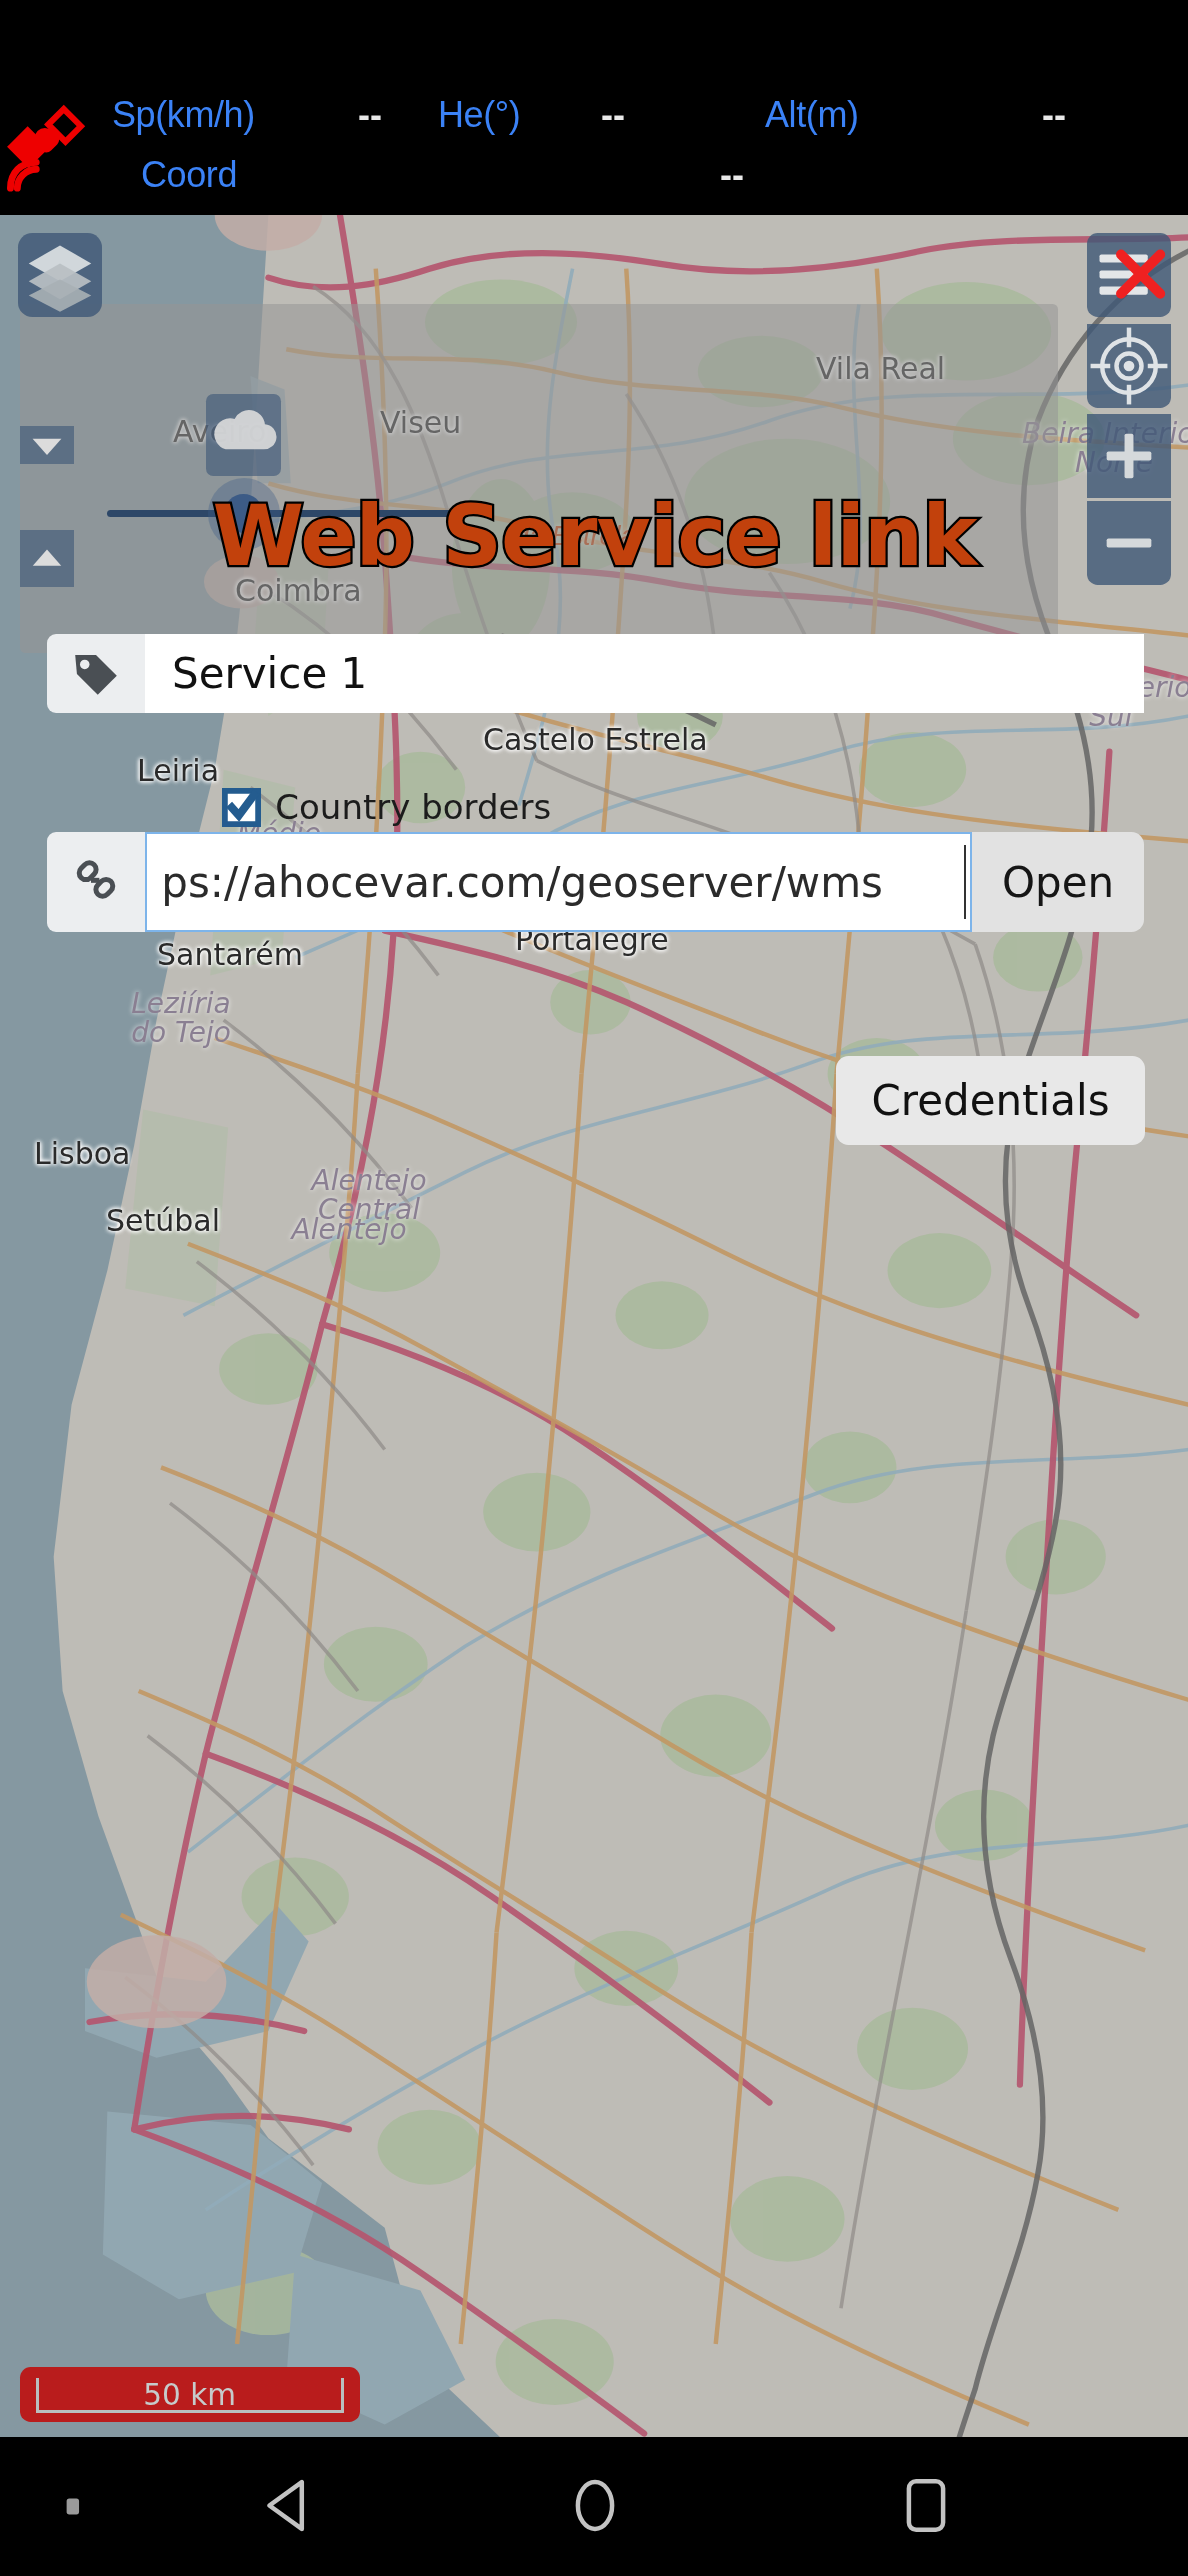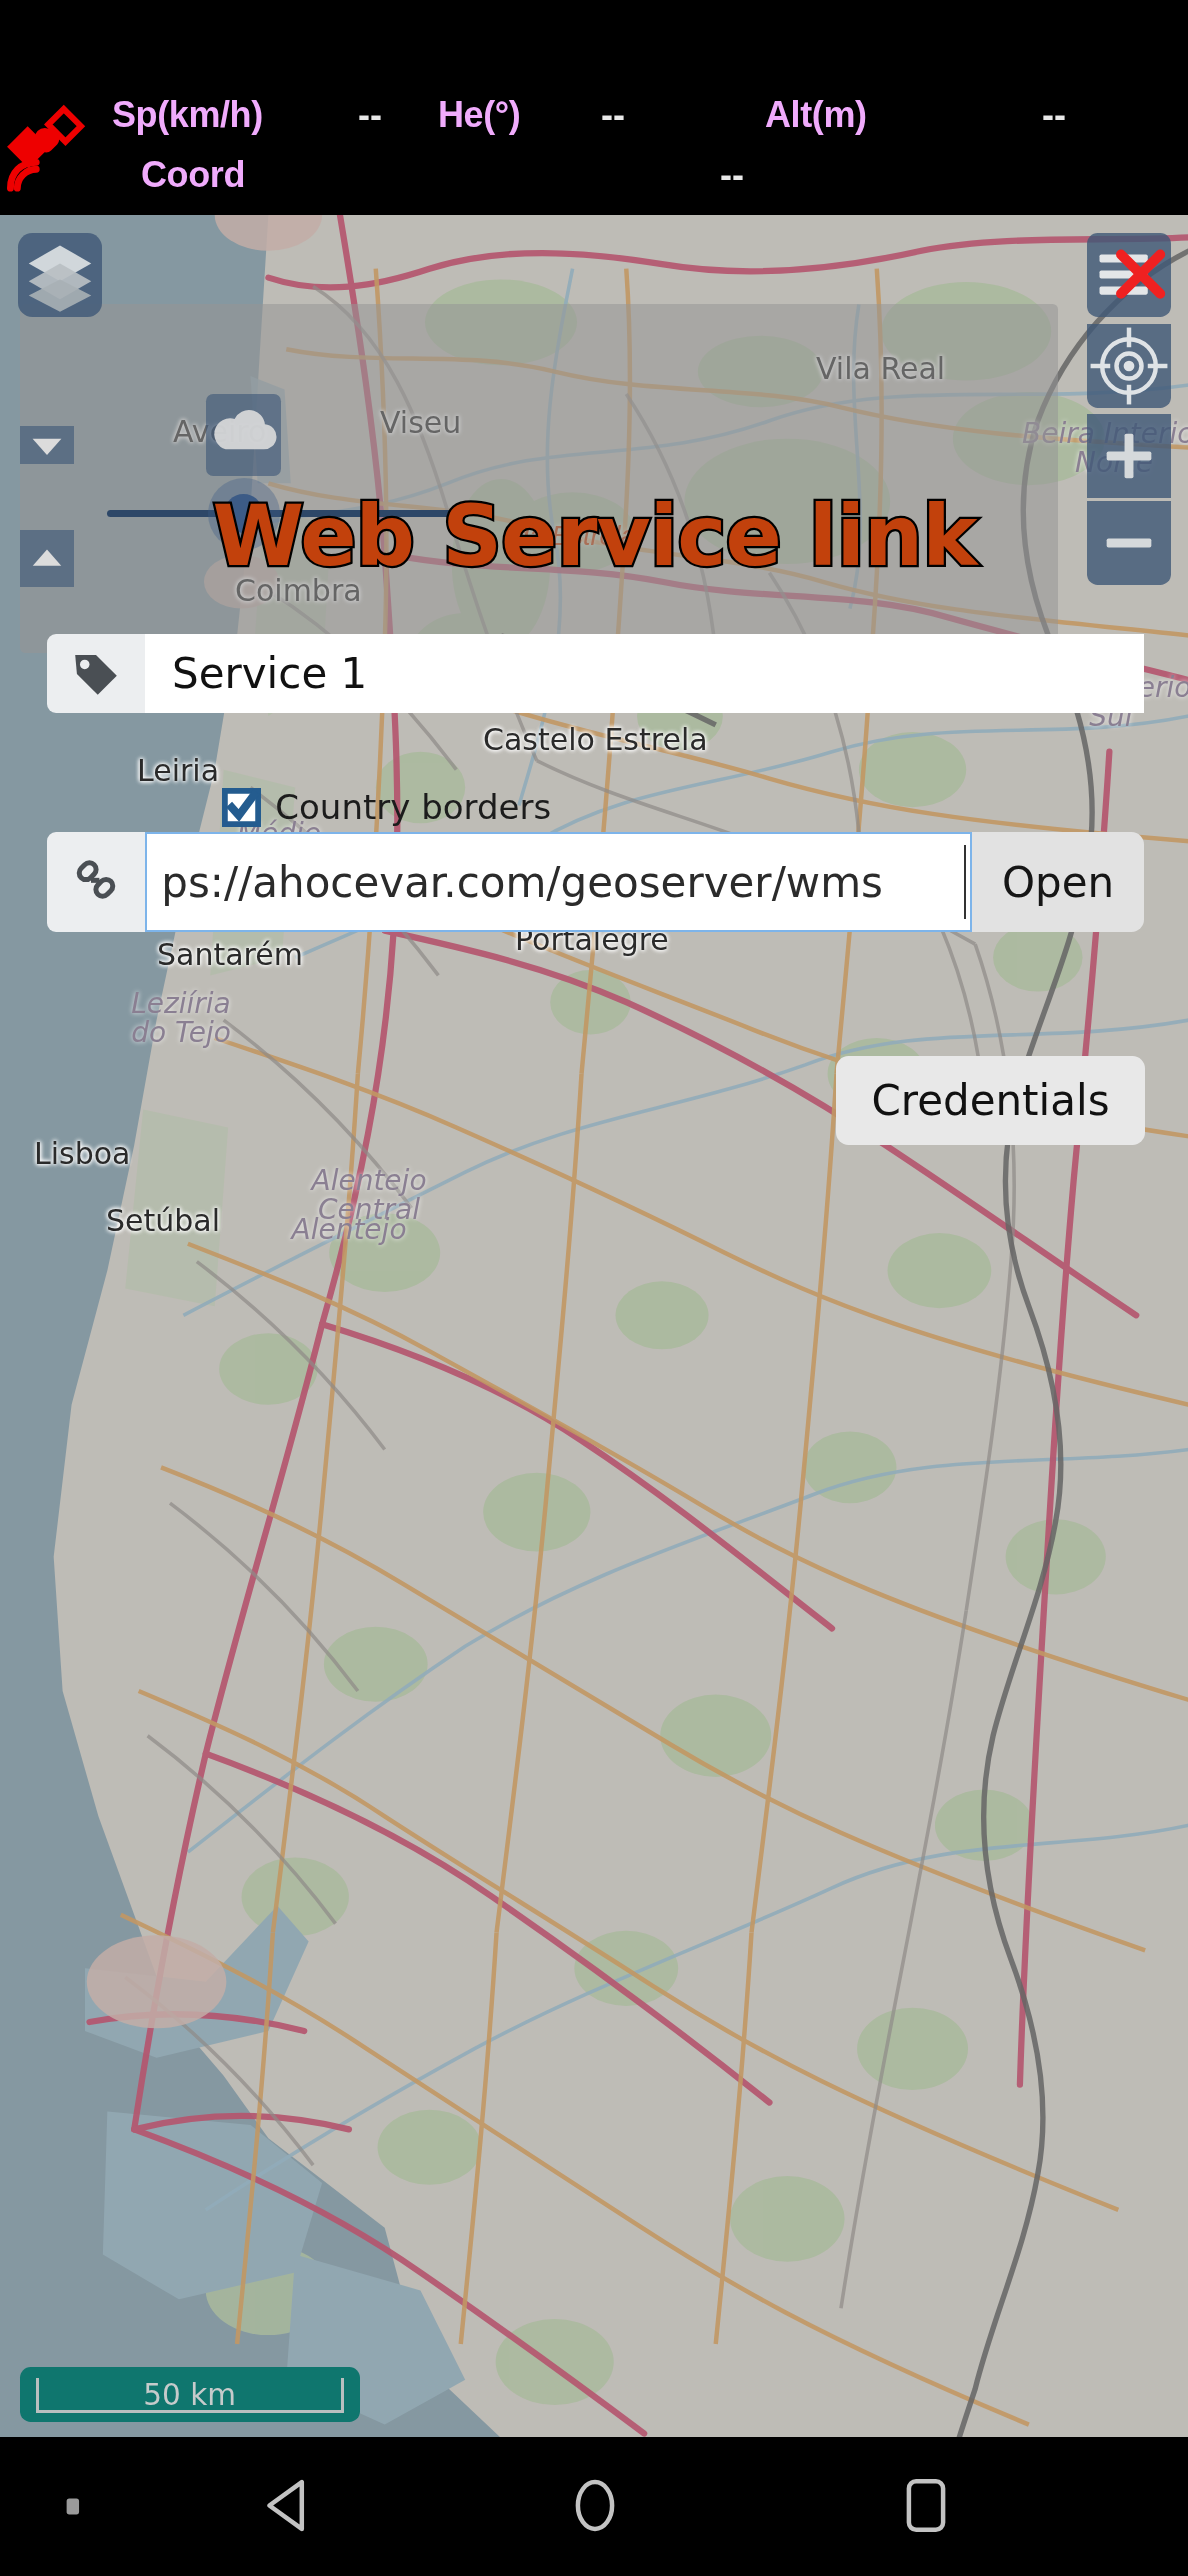--- a/index.html
+++ b/index.html
@@ -11,21 +11,21 @@
   }
   #app { position: relative; width: 1189px; height: 2576px; background:#000; }
 
   
   #statusbar {
     position: absolute; left:0; top:0; width:1189px; height:215px;
     background:#000;
   }
   #sat-icon { position:absolute; left:7.2px; top:97px; width:86px; height:98px; }
   .stat-label {
-    position:absolute; color:#f0abfc; font-size:36px; font-weight:bold;
+    position:absolute; color:#3b82f6; font-size:36px; font-weight:normal;
     letter-spacing:-0.4px;
   }
   .stat-value {
     position:absolute; color:#e8e8e8; font-size:36px; font-weight:bold;
   }
   #lbl-sp   { left:112px; top:94px; }
   #val-sp   { left:358px; top:94px; }
   #lbl-he   { left:438px; top:94px; }
   #val-he   { left:601px; top:94px; }
   #lbl-alt  { left:765px; top:94px; }
@@ -67,21 +67,21 @@
   #btn-menuclose { right:18px; top:18px; width:84px; height:84px; }
   #btn-locate { right:18px; top:109px; width:84px; height:84px; border-radius:0 0 10.7px 10.7px;}
   #btn-zoomin { right:18px; top:199px; width:84px; height:84px; border-radius:0;}
   #btn-zoomout{ right:18px; top:286px; width:84px; height:84px; border-radius:0 0 10.7px 10.7px;}
   #btn-info { right:18px; bottom:18px; width:82px; height:82px; border-radius:12.5px;
               background:rgba(62,87,119,0.78); }
 
   
   #scalebar {
     position:absolute; left:19.7px; bottom:16px; width:340px; height:55px;
-    background:#0f766e; border-radius:10.7px;
+    background:#b91c1c; border-radius:10.7px;
     display:flex; align-items:center; justify-content:center;
   }
   #scalebar .bar {
     position:absolute; left:16px; right:16px; top:10.7px; bottom:9px;
     border-left:3.6px solid #b9bfbf; border-right:3.6px solid #b9bfbf;
     border-bottom:3.6px solid #b9bfbf;
   }
   #scalebar span { position:relative; color:#c6cbcb; font-size:29.5px; z-index:2;
                    font-family:"DejaVu Sans", sans-serif; }
 

